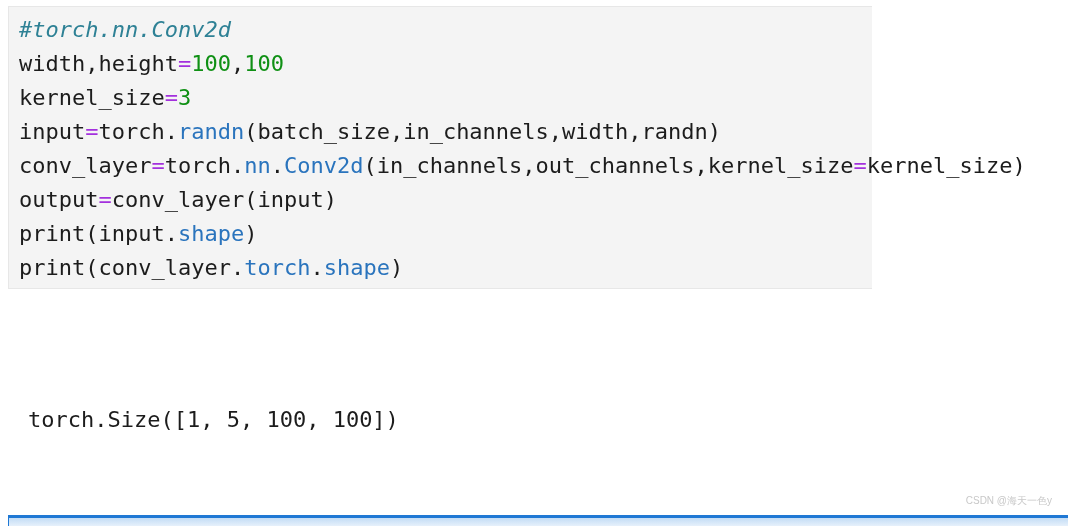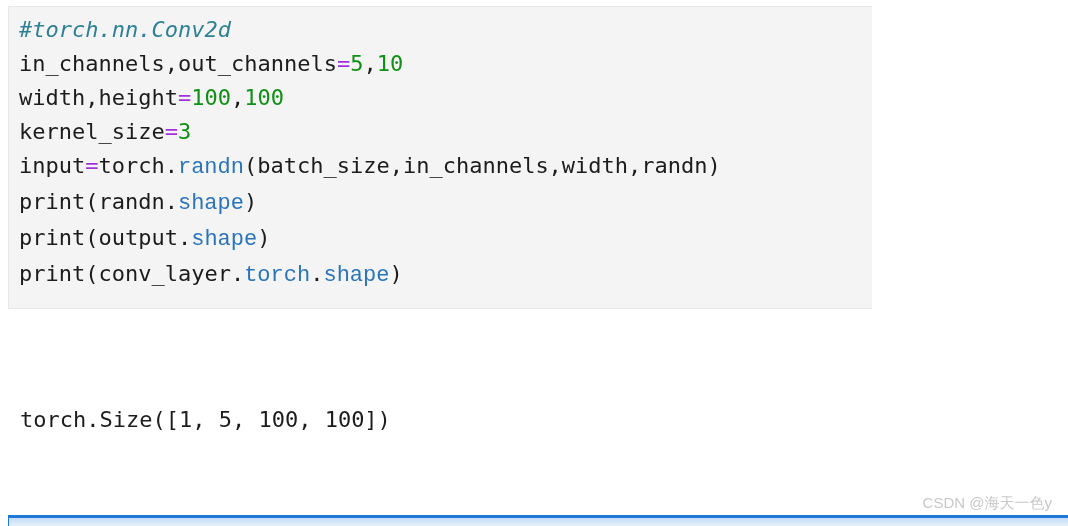--- a/index.html
+++ b/index.html
@@ -15,80 +15,80 @@
   }
   .code-block {
     position: absolute;
     left: 8px;
     top: 6px;
     width: 864px;
     box-sizing: border-box;
     background: var(--code-bg, #f4f4f4);
     border: 1px solid var(--code-border, #e7e7e7);
     border-right: none;
-    padding: 6px 6px 15px 10px;
+    padding: 6px 6px 3px 10px;
   }
   .code-line {
     font-family: "DejaVu Sans Mono", "Liberation Mono", monospace;
     font-size: 22px;
     line-height: 34px;
     white-space: pre;
     color: var(--text, #1c1c1c);
   }
   .tok-plain   { color: var(--text, #1c1c1c); }
   .tok-comment { color: var(--comment, #2e8195); font-style: italic; }
   .tok-op      { color: var(--operator, #a330dd); }
   .tok-num     { color: var(--number, #0f9014); }
-  .tok-fn      { color: var(--identifier, #2a74bd); font-family: Liberation Mono, monospace; }
+  .tok-fn      { color: var(--identifier, #2a74bd); }
   .output-block {
     position: absolute;
-    left: 8px;
+    left: 16px;
     top: 404px;
     text-align: center;
   }
   .out-line {
     font-family: "DejaVu Sans Mono", "Liberation Mono", monospace;
     font-size: 22px;
     line-height: 32px;
     padding-left: 12px;
     white-space: pre;
     color: var(--text, #1c1c1c);
   }
   .watermark {
     position: absolute;
     top: 494px;
     right: 16px;
     font-family: "Liberation Sans", "DejaVu Sans", sans-serif;
-    font-size: 15px;
+    font-size: 10px;
     color: var(--watermark, #c8c8c8);
   }
   .next-block-edge {
     position: absolute;
     left: 8px;
     top: 515px;
     width: 1060px;
     height: 11px;
     box-sizing: border-box;
     border-top: 3px solid var(--bar-border, #1f78d4);
     border-left: 1px solid var(--bar-border, #1f78d4);
     background: linear-gradient(var(--bar-fill-top, #c3dcf5), var(--bar-fill-bottom, #e6f0fb));
   }
 </style>
 </head>
 <body>
 
 <div class="code-block">
   <div>
       <div class="code-line"><span class="tok-comment">#torch.nn.Conv2d</span></div>
-      <div class="code-line"><span class="tok-plain">in_channels,out_channels</span><span class="tok-op">=</span><span class="tok-num">5</span><span class="tok-plain">,</span><span class="tok-num">10</span></div>
       <div class="code-line"><span class="tok-plain">width,height</span><span class="tok-op">=</span><span class="tok-num">100</span><span class="tok-plain">,</span><span class="tok-num">100</span></div>
       <div class="code-line"><span class="tok-plain">kernel_size</span><span class="tok-op">=</span><span class="tok-num">3</span></div>
       <div class="code-line"><span class="tok-plain">input</span><span class="tok-op">=</span><span class="tok-plain">torch.</span><span class="tok-fn">randn</span><span class="tok-plain">(batch_size,in_channels,width,randn)</span></div>
-      <div class="code-line"><span class="tok-plain">print(randn.</span><span class="tok-fn">shape</span><span class="tok-plain">)</span></div>
-      <div class="code-line"><span class="tok-plain">print(output.</span><span class="tok-fn">shape</span><span class="tok-plain">)</span></div>
+      <div class="code-line"><span class="tok-plain">conv_layer</span><span class="tok-op">=</span><span class="tok-plain">torch.</span><span class="tok-fn">nn</span><span class="tok-plain">.</span><span class="tok-fn">Conv2d</span><span class="tok-plain">(in_channels,out_channels,kernel_size</span><span class="tok-op">=</span><span class="tok-plain">kernel_size)</span></div>
+      <div class="code-line"><span class="tok-plain">output</span><span class="tok-op">=</span><span class="tok-plain">conv_layer(input)</span></div>
+      <div class="code-line"><span class="tok-plain">print(input.</span><span class="tok-fn">shape</span><span class="tok-plain">)</span></div>
       <div class="code-line"><span class="tok-plain">print(conv_layer.</span><span class="tok-fn">torch</span><span class="tok-plain">.</span><span class="tok-fn">shape</span><span class="tok-plain">)</span></div>
     </div>
 </div>
 
 <div class="output-block">
   <div>
       <div class="out-line">torch.Size([1, 5, 100, 100])</div>
     </div>
 </div>
 

